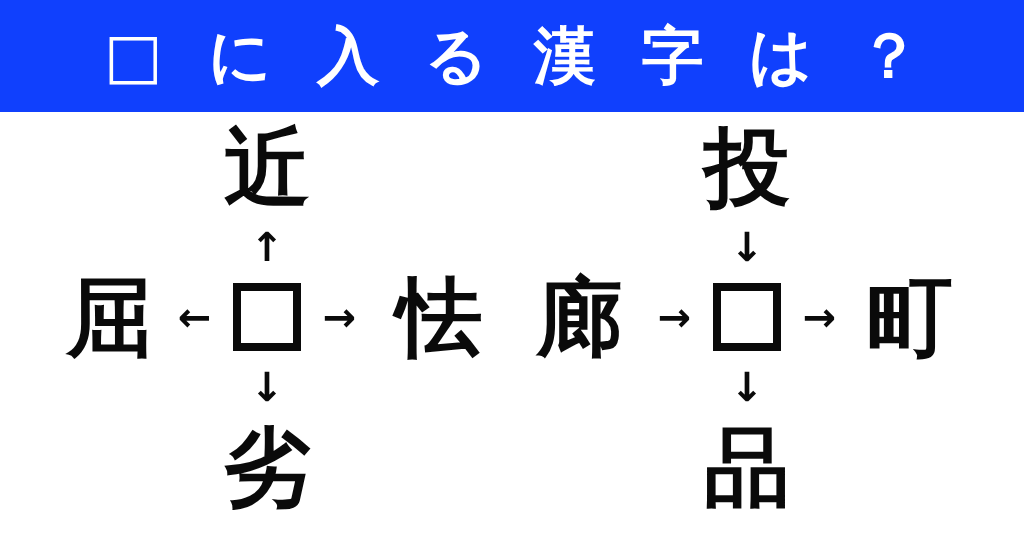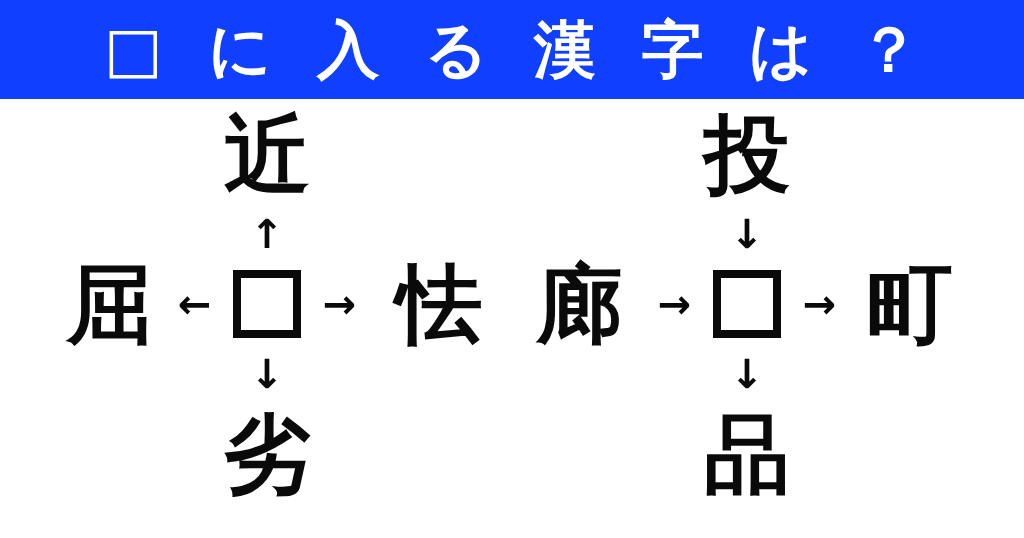--- a/index.html
+++ b/index.html
@@ -11,21 +11,21 @@
     height: 538px;
     background: #ffffff;
     font-family: "DejaVu Sans", "Liberation Sans", sans-serif;
     overflow: hidden;
     position: relative;
   }
 
   
   .banner {
     width: 1024px;
-    height: 99px;
+    height: 112px;
     background: #1040fd;
     display: flex;
     align-items: center;
     justify-content: center;
     box-sizing: border-box;
   }
   .banner-title {
     color: #ffffff;
     font-size: 62px;
     line-height: 1;

